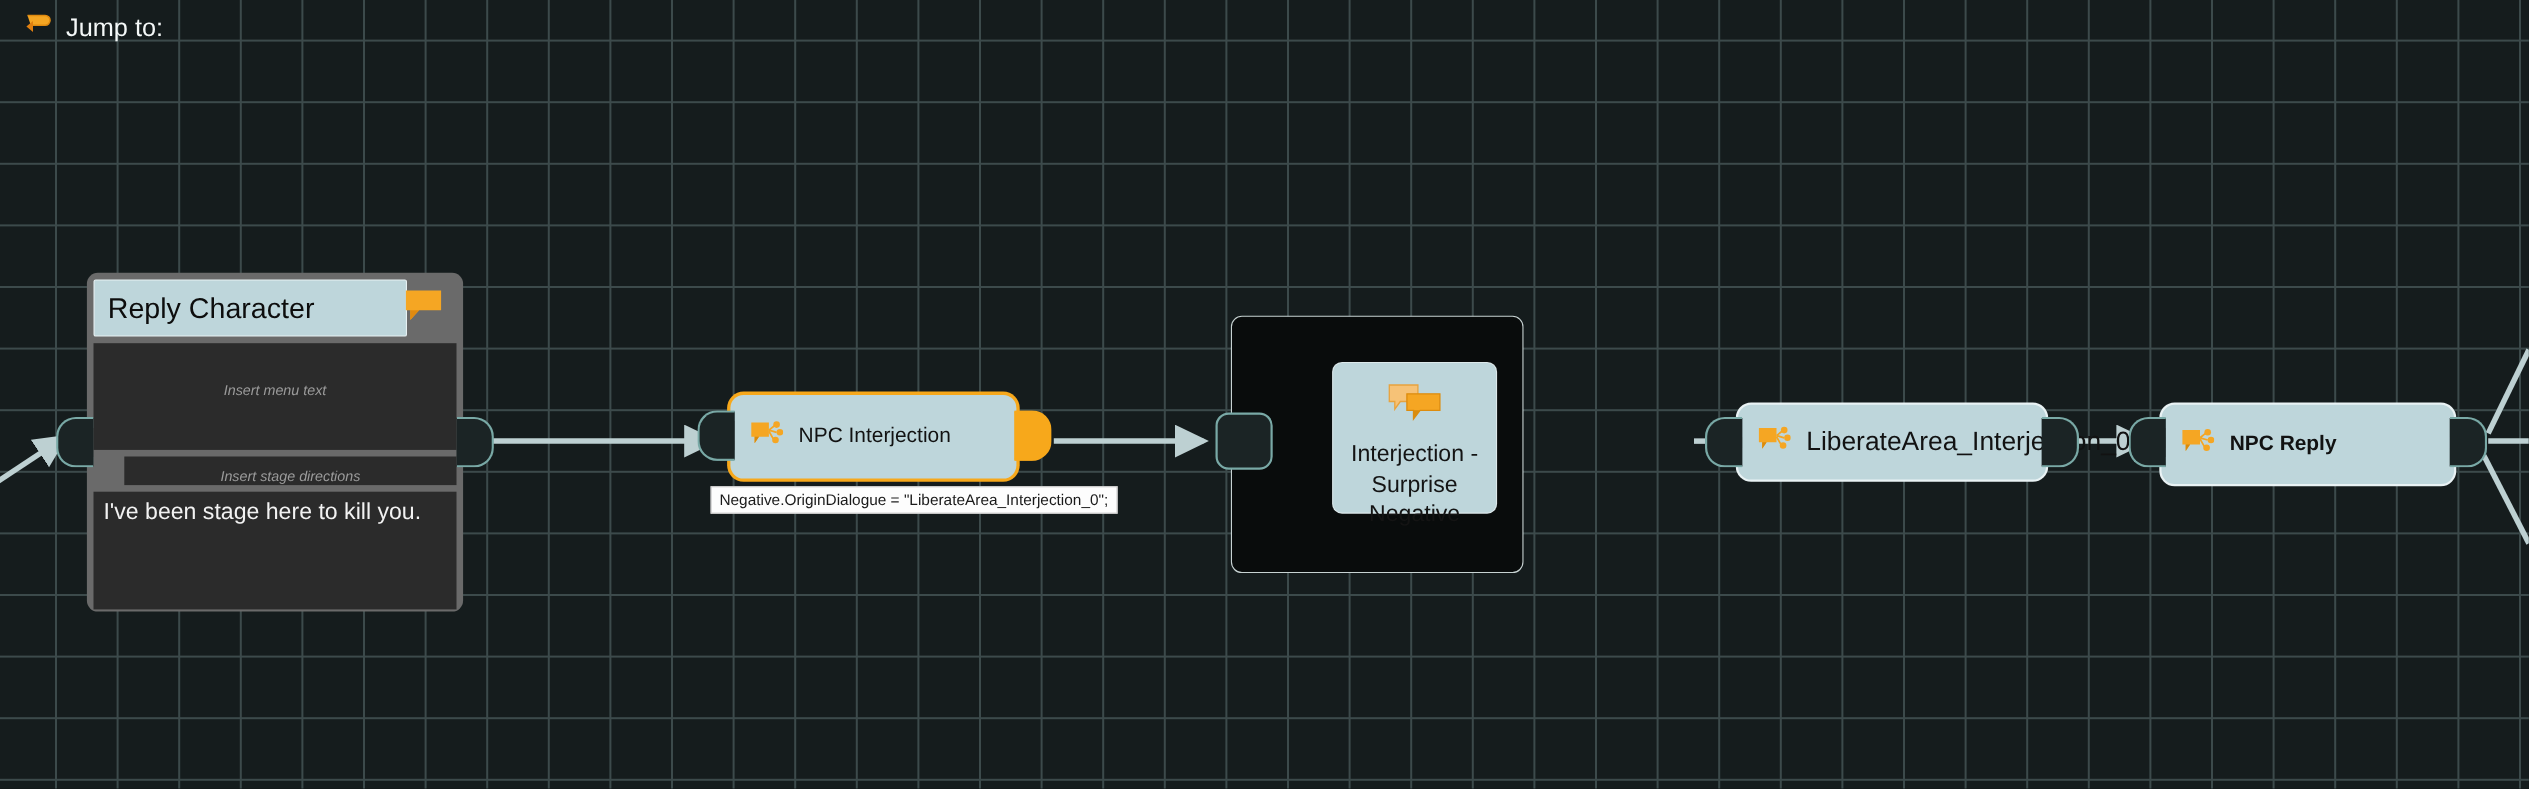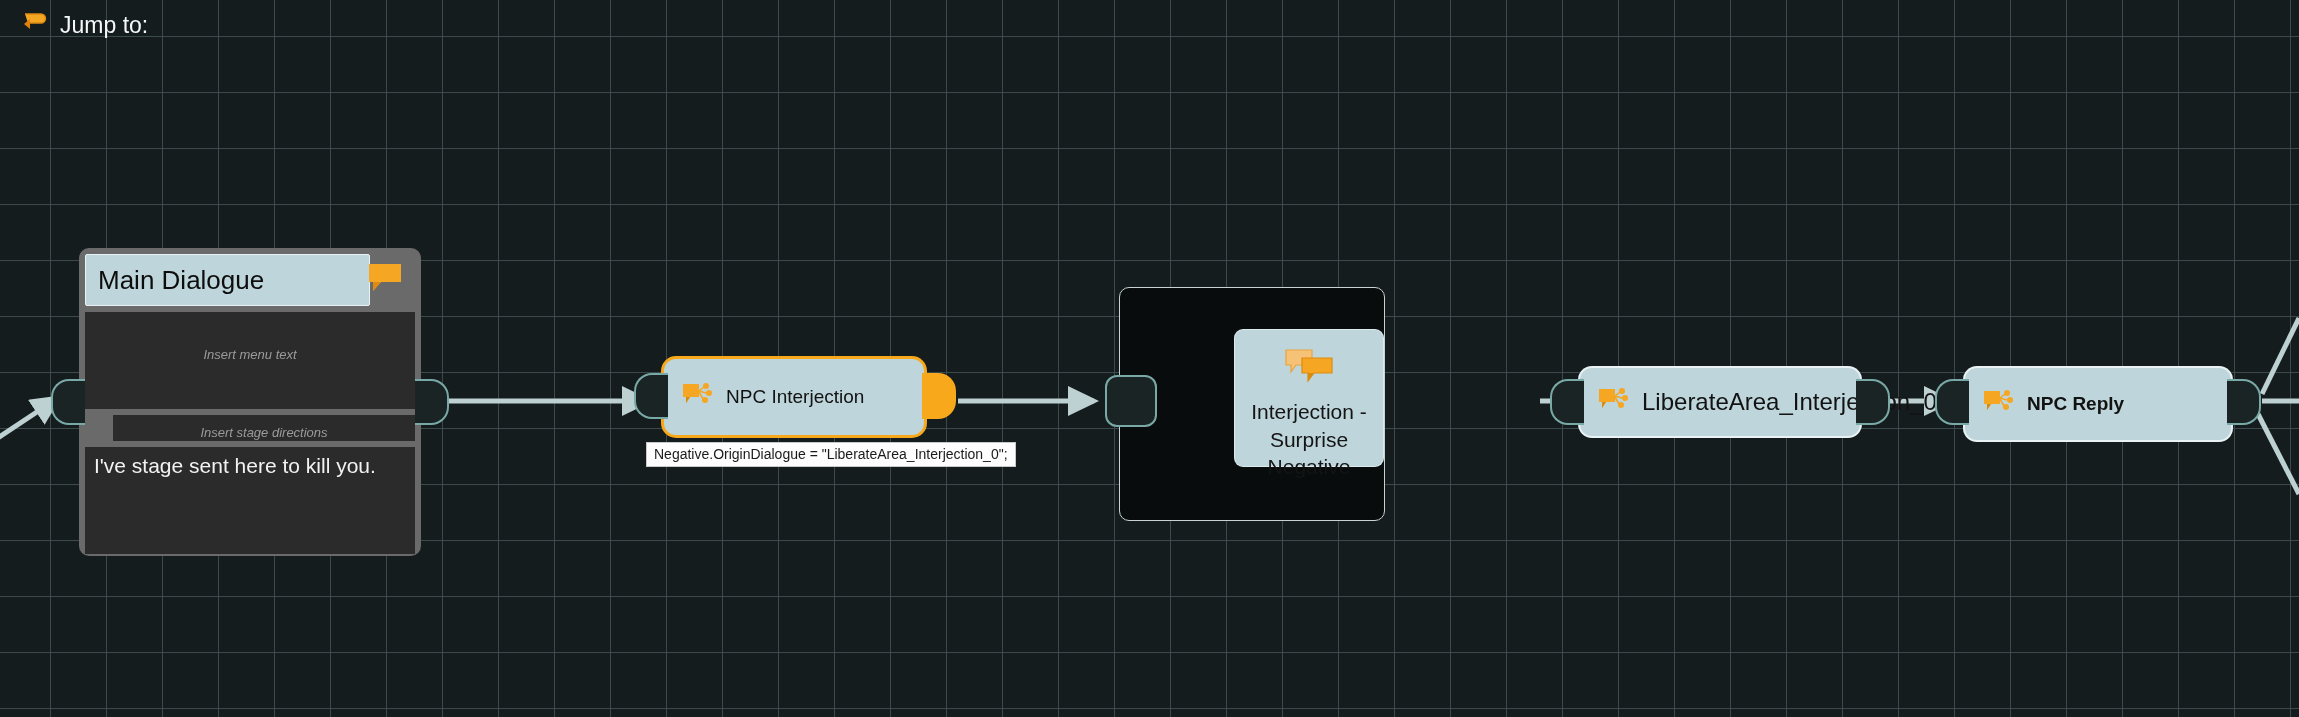--- a/index.html
+++ b/index.html
@@ -188,21 +188,20 @@
     top: 330px;
     width: 148px;
     height: 136px;
     background: #bed6db;
     border-radius: 8px;
     color: #141414;
     text-align: center;
     font-size: 21px;
     line-height: 1.3;
     box-shadow: 0 0 0 1px #dde9eb;
-    margin-left: 23px;
   }
   .jump-target .tgt-icon {
     margin: 18px auto 8px auto;
     width: 50px;
     height: 36px;
   }
   .jump-pin-mid {
     position: absolute;
     left: 1105px;
     top: 375px;
@@ -239,32 +238,32 @@
     <path d="M 2262,394 L 2299,318" stroke="#bdd0d2" stroke-width="5" fill="none"></path>
     <path d="M 2258,414 L 2299,494" stroke="#bdd0d2" stroke-width="5" fill="none"></path>
 
     <path d="M 1540,401 L 1566,401" stroke="#bdd0d2" stroke-width="5" fill="none"></path>
   </svg>
 
   <div class="node mc-node">
     <div class="pin left" style="left:-28px; top:131px;"></div>
     <div class="pin right" style="right:-28px; top:131px;"></div>
 
-    <div class="mc-title">Main Dialogue</div>
+    <div class="mc-title">Reply Character</div>
 
     <svg class="mc-flagicon" viewBox="0 0 36 32" xmlns="http://www.w3.org/2000/svg">
       <path d="M2,2 H34 V20 H14 L6,29 V20 H2 Z" fill="#f5a623"></path>
       <path d="M14,20 L6,29 V20 Z" fill="#e08a10"></path>
     </svg>
 
     <div class="mc-field mc-menu">Insert menu text</div>
 
     <div class="mc-field mc-stage">Insert stage directions</div>
 
-    <div class="mc-body">I've stage sent here to kill you.</div>
+    <div class="mc-body">I've been stage here to kill you.</div>
   </div>
 
   <div class="node dlg npc-interjection">
     <div class="pin left" style="left:-30px; top:14px;"></div>
     <div class="pin right orange" style="right:-32px; top:14px;"></div>
 
     <span class="icon">
       <svg width="30" height="26" viewBox="0 0 30 26" xmlns="http://www.w3.org/2000/svg">
         <path d="M1,2 H17 V15 H8 L4,21 V15 H1 Z" fill="#f5a623"></path>
         <path d="M8,15 L4,21 V15 Z" fill="#d98b0d"></path>

